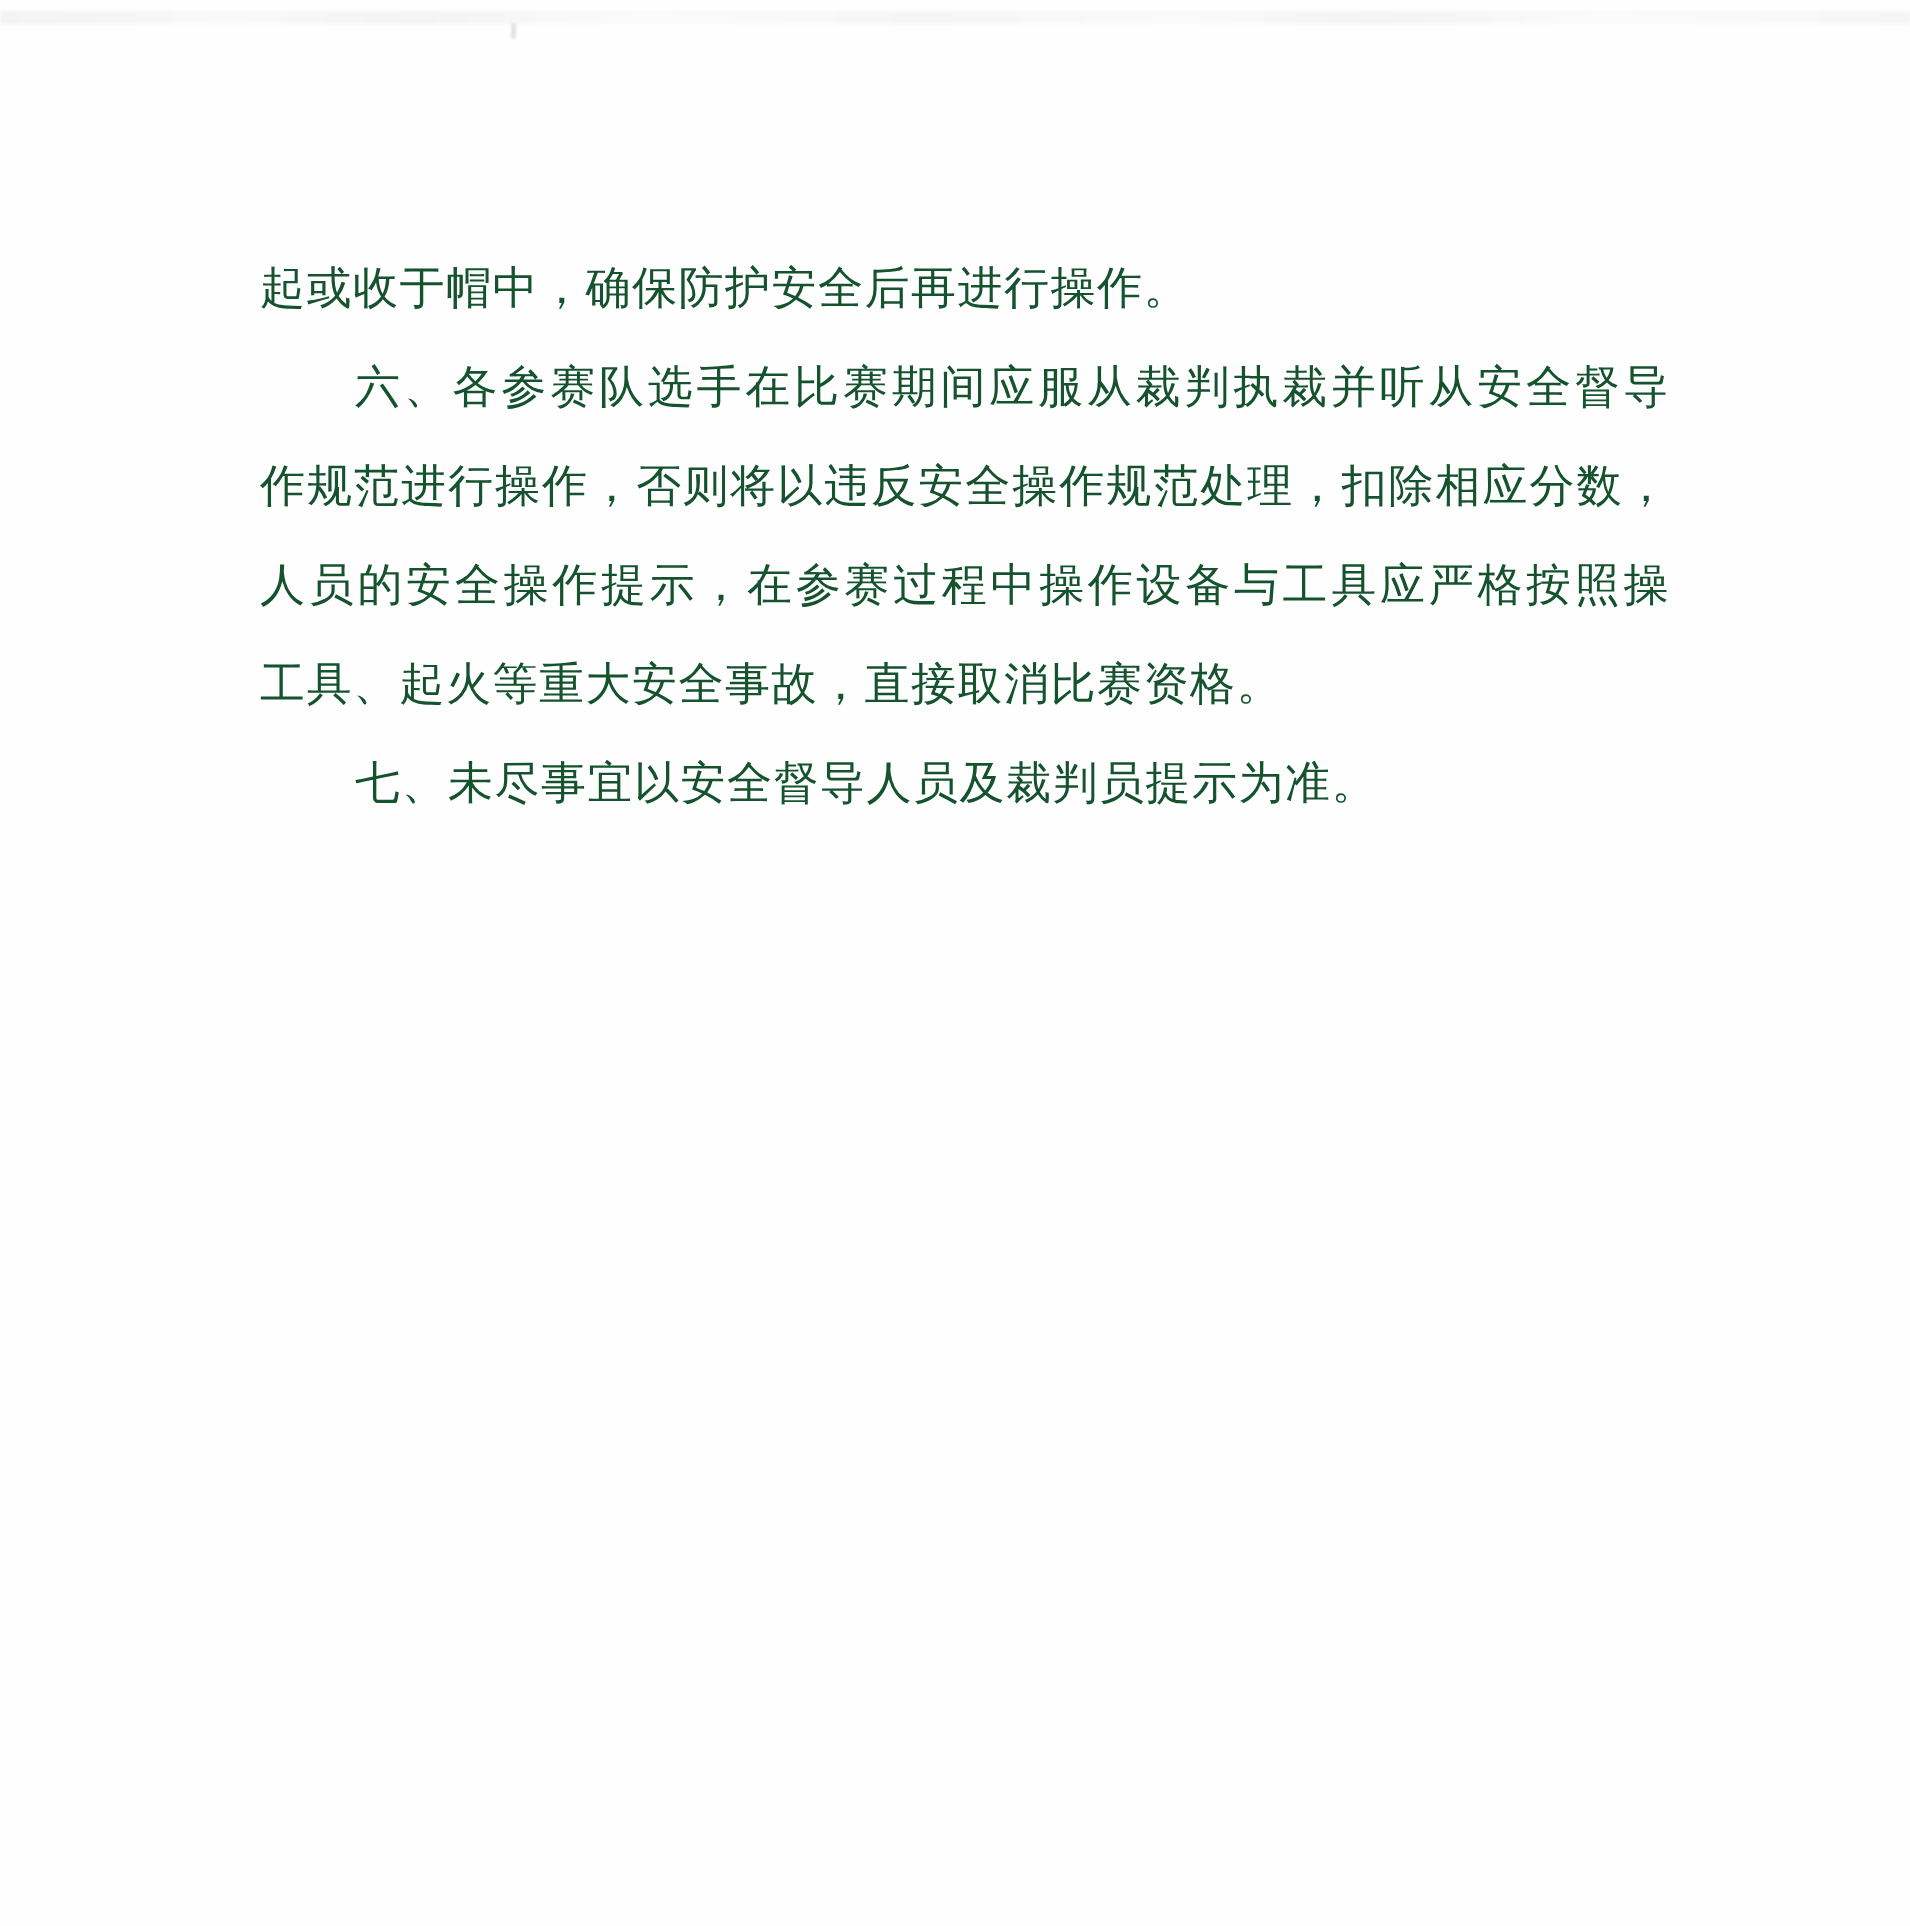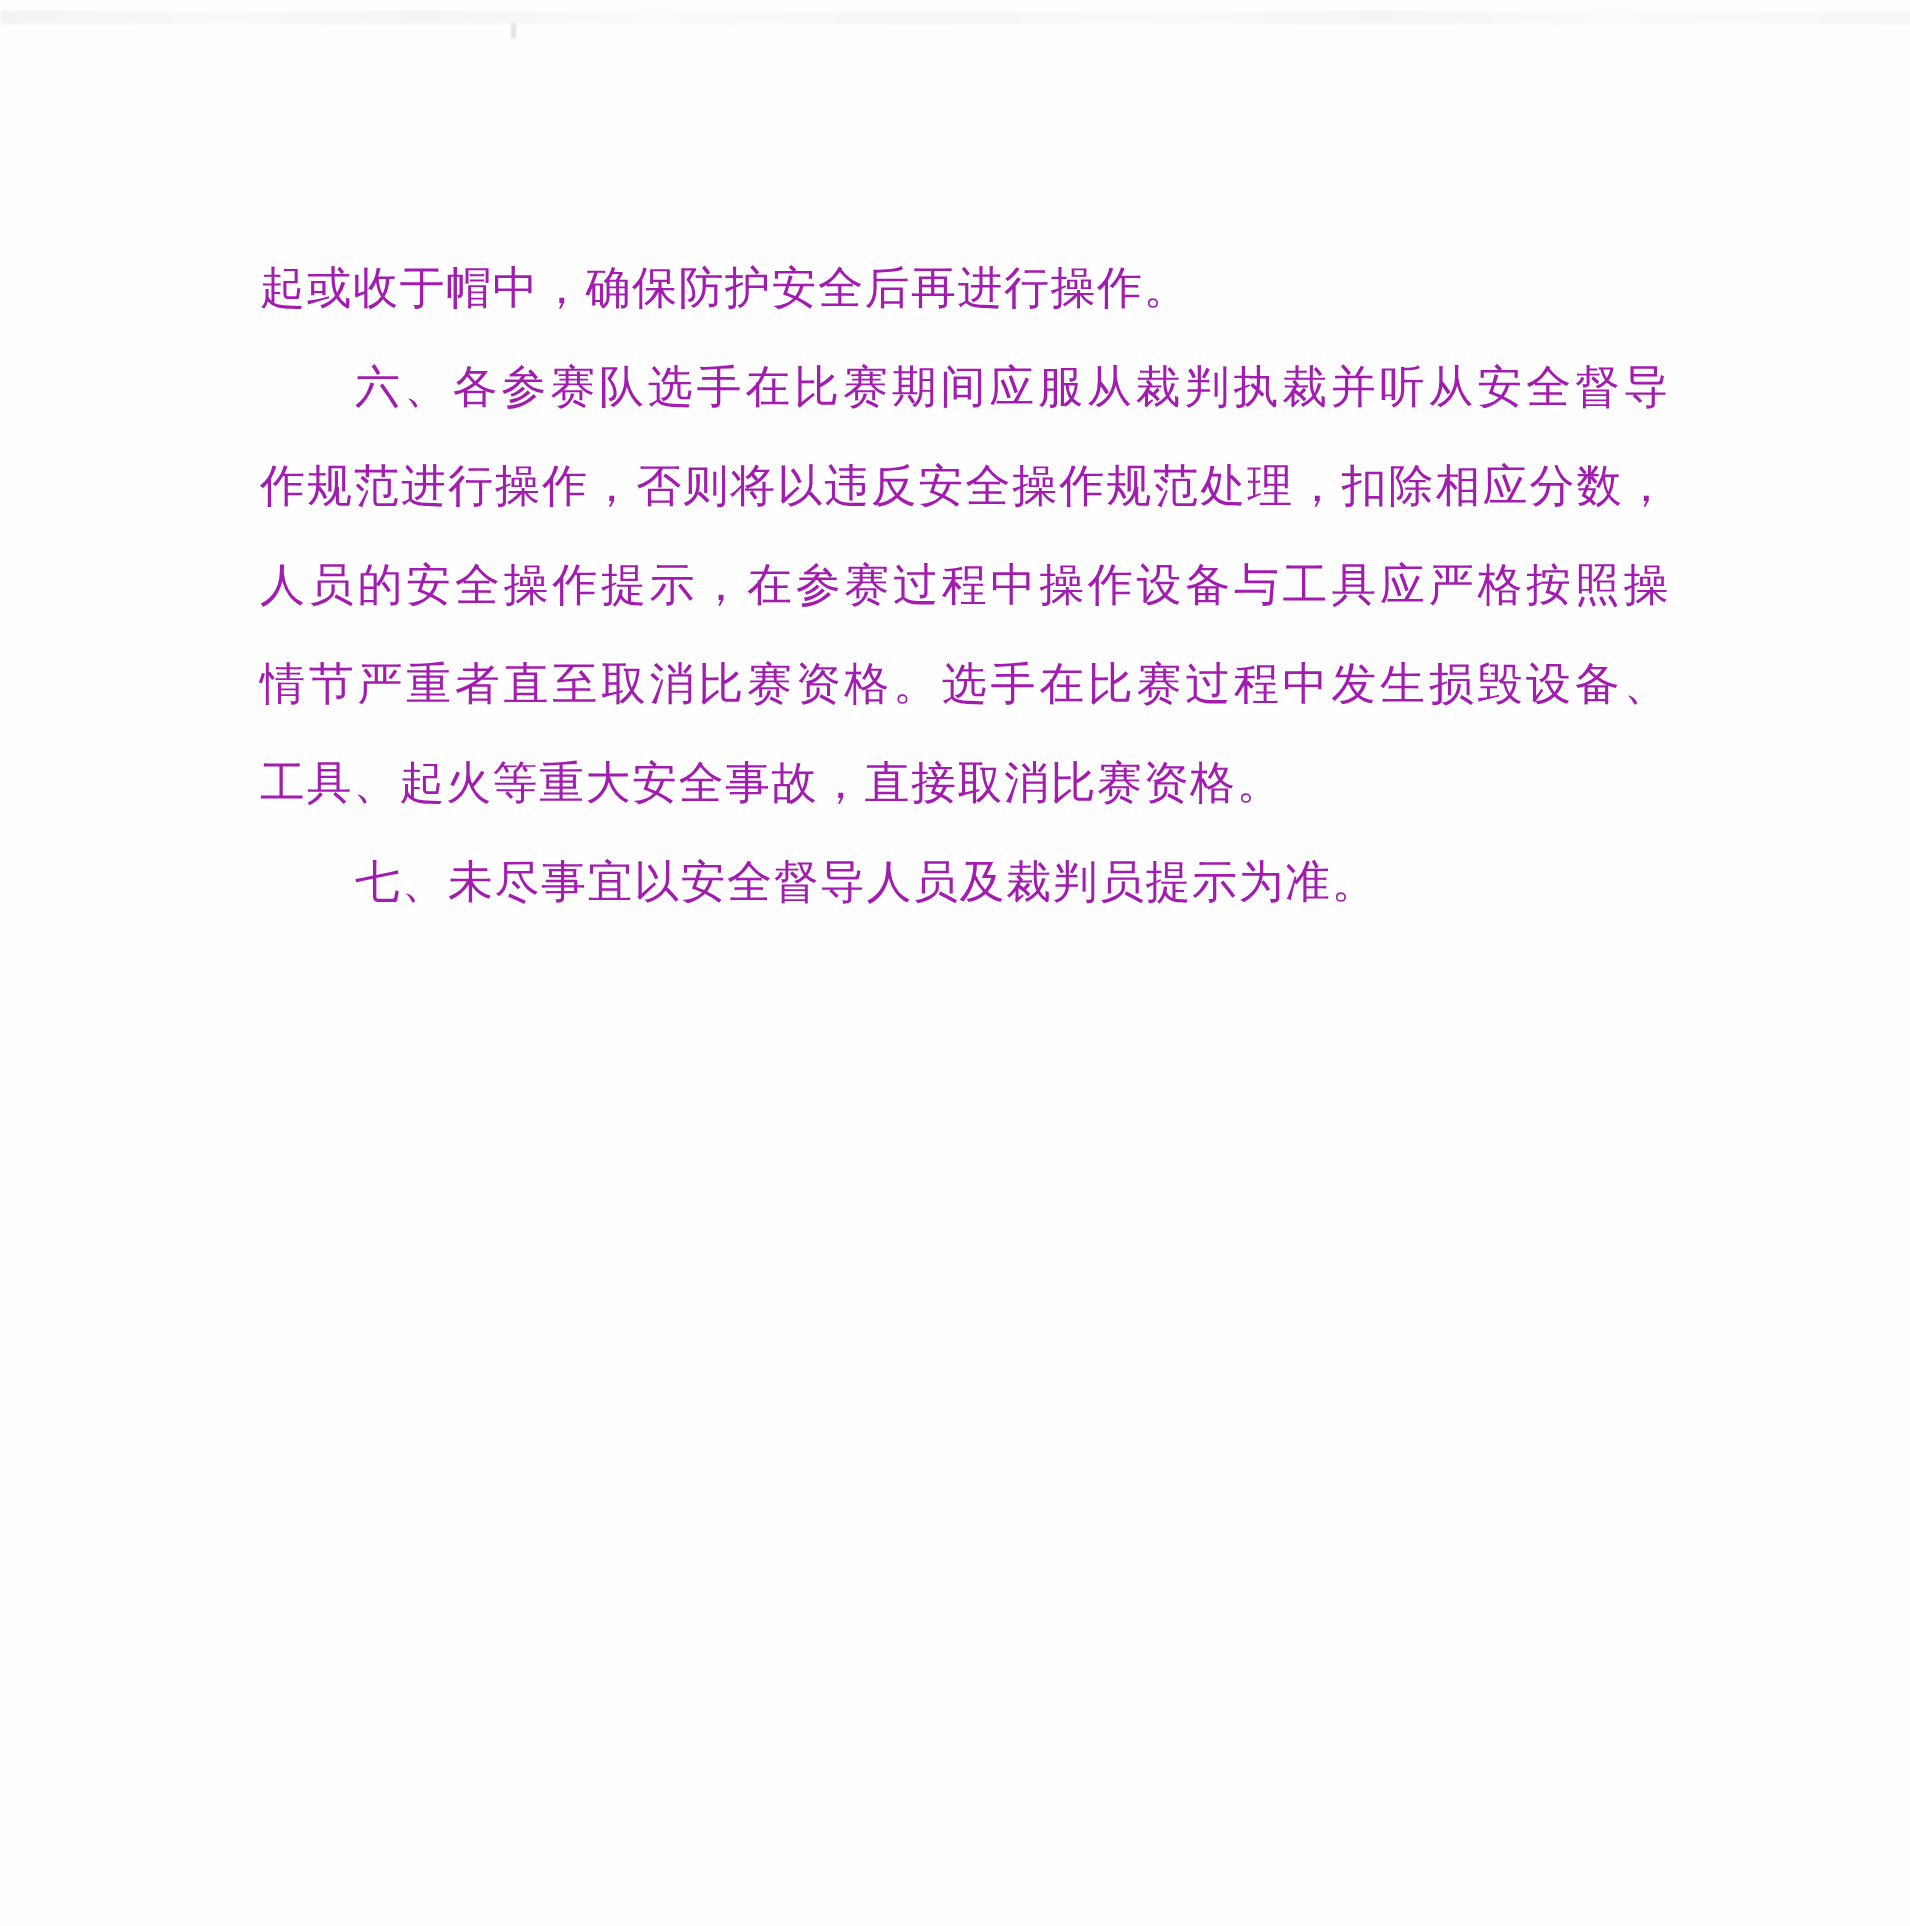--- a/index.html
+++ b/index.html
@@ -48,21 +48,21 @@
     filter: blur(0.8px);
   }
   .content {
     position: absolute;
     left: 260px;
     top: 239px;
     width: 1410px;
     font-size: 45px;
     line-height: 99px;
     letter-spacing: 1.5px;
-    color: #a21caf;
+    color: #14532d;
     text-align: left;
   }
   .line {
     width: 100%;
   }
   .line.fill {
     text-align: justify;
     text-align-last: justify;
     text-justify: inter-character;
   }
@@ -76,19 +76,18 @@
 <div class="page">
 
   <div class="artifact-band"></div>
   <div class="artifact-mark"></div>
 
   <main class="content">
     <div class="line">起或收于帽中，确保防护安全后再进行操作。</div>
     <div class="line fill indent">六、各参赛队选手在比赛期间应服从裁判执裁并听从安全督导</div>
     <div class="line fill">作规范进行操作，否则将以违反安全操作规范处理，扣除相应分数，</div>
     <div class="line fill">人员的安全操作提示，在参赛过程中操作设备与工具应严格按照操</div>
-    <div class="line fill">情节严重者直至取消比赛资格。选手在比赛过程中发生损毁设备、</div>
     <div class="line">工具、起火等重大安全事故，直接取消比赛资格。</div>
     <div class="line indent">七、未尽事宜以安全督导人员及裁判员提示为准。</div>
   </main>
 
 </div>
 
 
 </body></html>

